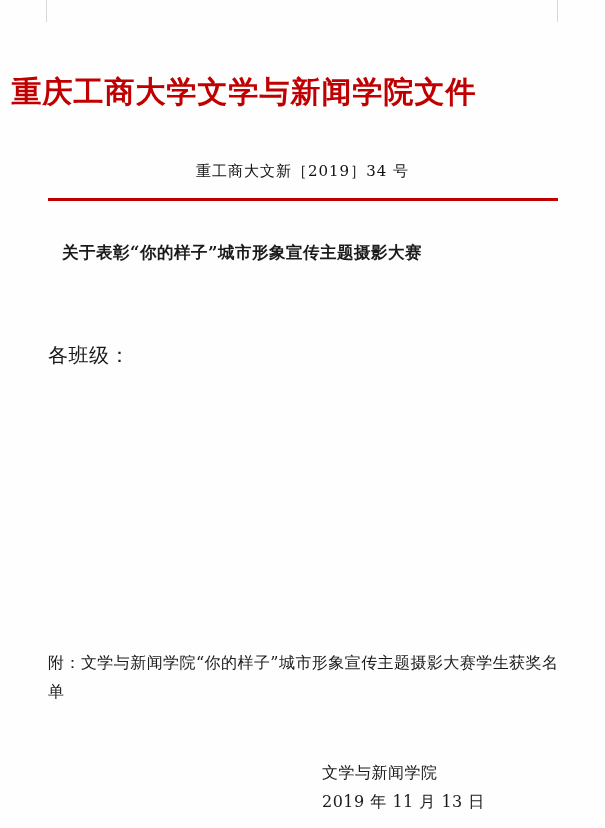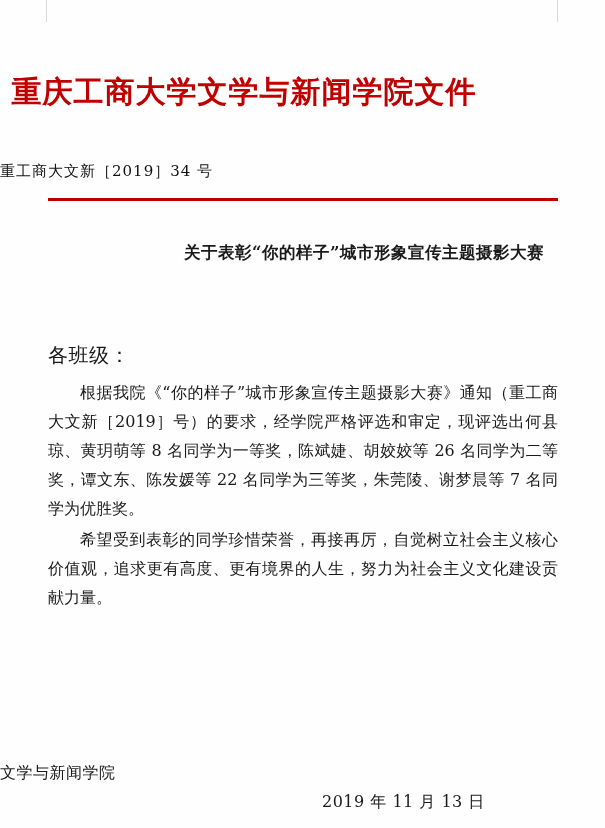--- a/index.html
+++ b/index.html
@@ -42,39 +42,39 @@
     font-weight: bold;
     font-size: 30px;
     letter-spacing: 1px;
     white-space: nowrap;
   }
   .doc-number {
     position: absolute;
     top: 162px;
     left: 0;
     width: 605px;
-    text-align: left;
+    text-align: center;
     font-size: 15px;
     color: #111;
     letter-spacing: 1px;
   }
   .red-rule {
     position: absolute;
     top: 198px;
     left: 48px;
     width: 510px;
     height: 3px;
     background: #c00000;
   }
   .subject {
     position: absolute;
     top: 238px;
     left: 62px;
     width: 482px;
-    text-align: right;
+    text-align: left;
     font-size: 16.5px;
     font-weight: bold;
     line-height: 30px;
     letter-spacing: 0.5px;
   }
   .salutation {
     position: absolute;
     top: 342px;
     left: 48px;
     font-size: 20px;
@@ -106,20 +106,21 @@
   }
   .signature {
     position: absolute;
     top: 758px;
     left: 0;
     width: 605px;
     font-size: 16px;
     line-height: 29px;
   }
   .signature .line {
+    padding-left: 322px;
     letter-spacing: 0.5px;
   }
   .signature .line.date {
     padding-left: 322px;
   }
 </style>
 </head>
 <body>
 
 <div class="page">
@@ -132,24 +133,21 @@
   <div class="doc-number">重工商大文新［2019］34 号</div>
 
   <div class="red-rule"></div>
 
   <div class="subject">
     <div>关于表彰“你的样子”城市形象宣传主题摄影大赛</div>
   </div>
 
   <div class="salutation">各班级：</div>
 
-  <div class="body-block">
-    <p>根据我院《“你的样子”城市形象宣传主题摄影大赛》通知（重工商大文新［2019］号）的要求，经学院严格评选和审定，现评选出何县琼、黄玥萌等 8 名同学为一等奖，陈斌婕、胡姣姣等 26 名同学为二等奖，谭文东、陈发媛等 22 名同学为三等奖，朱莞陵、谢梦晨等 7 名同学为优胜奖。</p>
-    <p>希望受到表彰的同学珍惜荣誉，再接再厉，自觉树立社会主义核心价值观，追求更有高度、更有境界的人生，努力为社会主义文化建设贡献力量。</p>
-  </div>
 
+  <div class="attachment">附：文学与新闻学院“你的样子”城市形象宣传主题摄影大赛学生获奖名单</div>
 
   <div class="signature">
     <div class="line">文学与新闻学院</div>
     <div class="line date">2019 年 11 月 13 日</div>
   </div>
 
 </div>
 
 </body></html>

